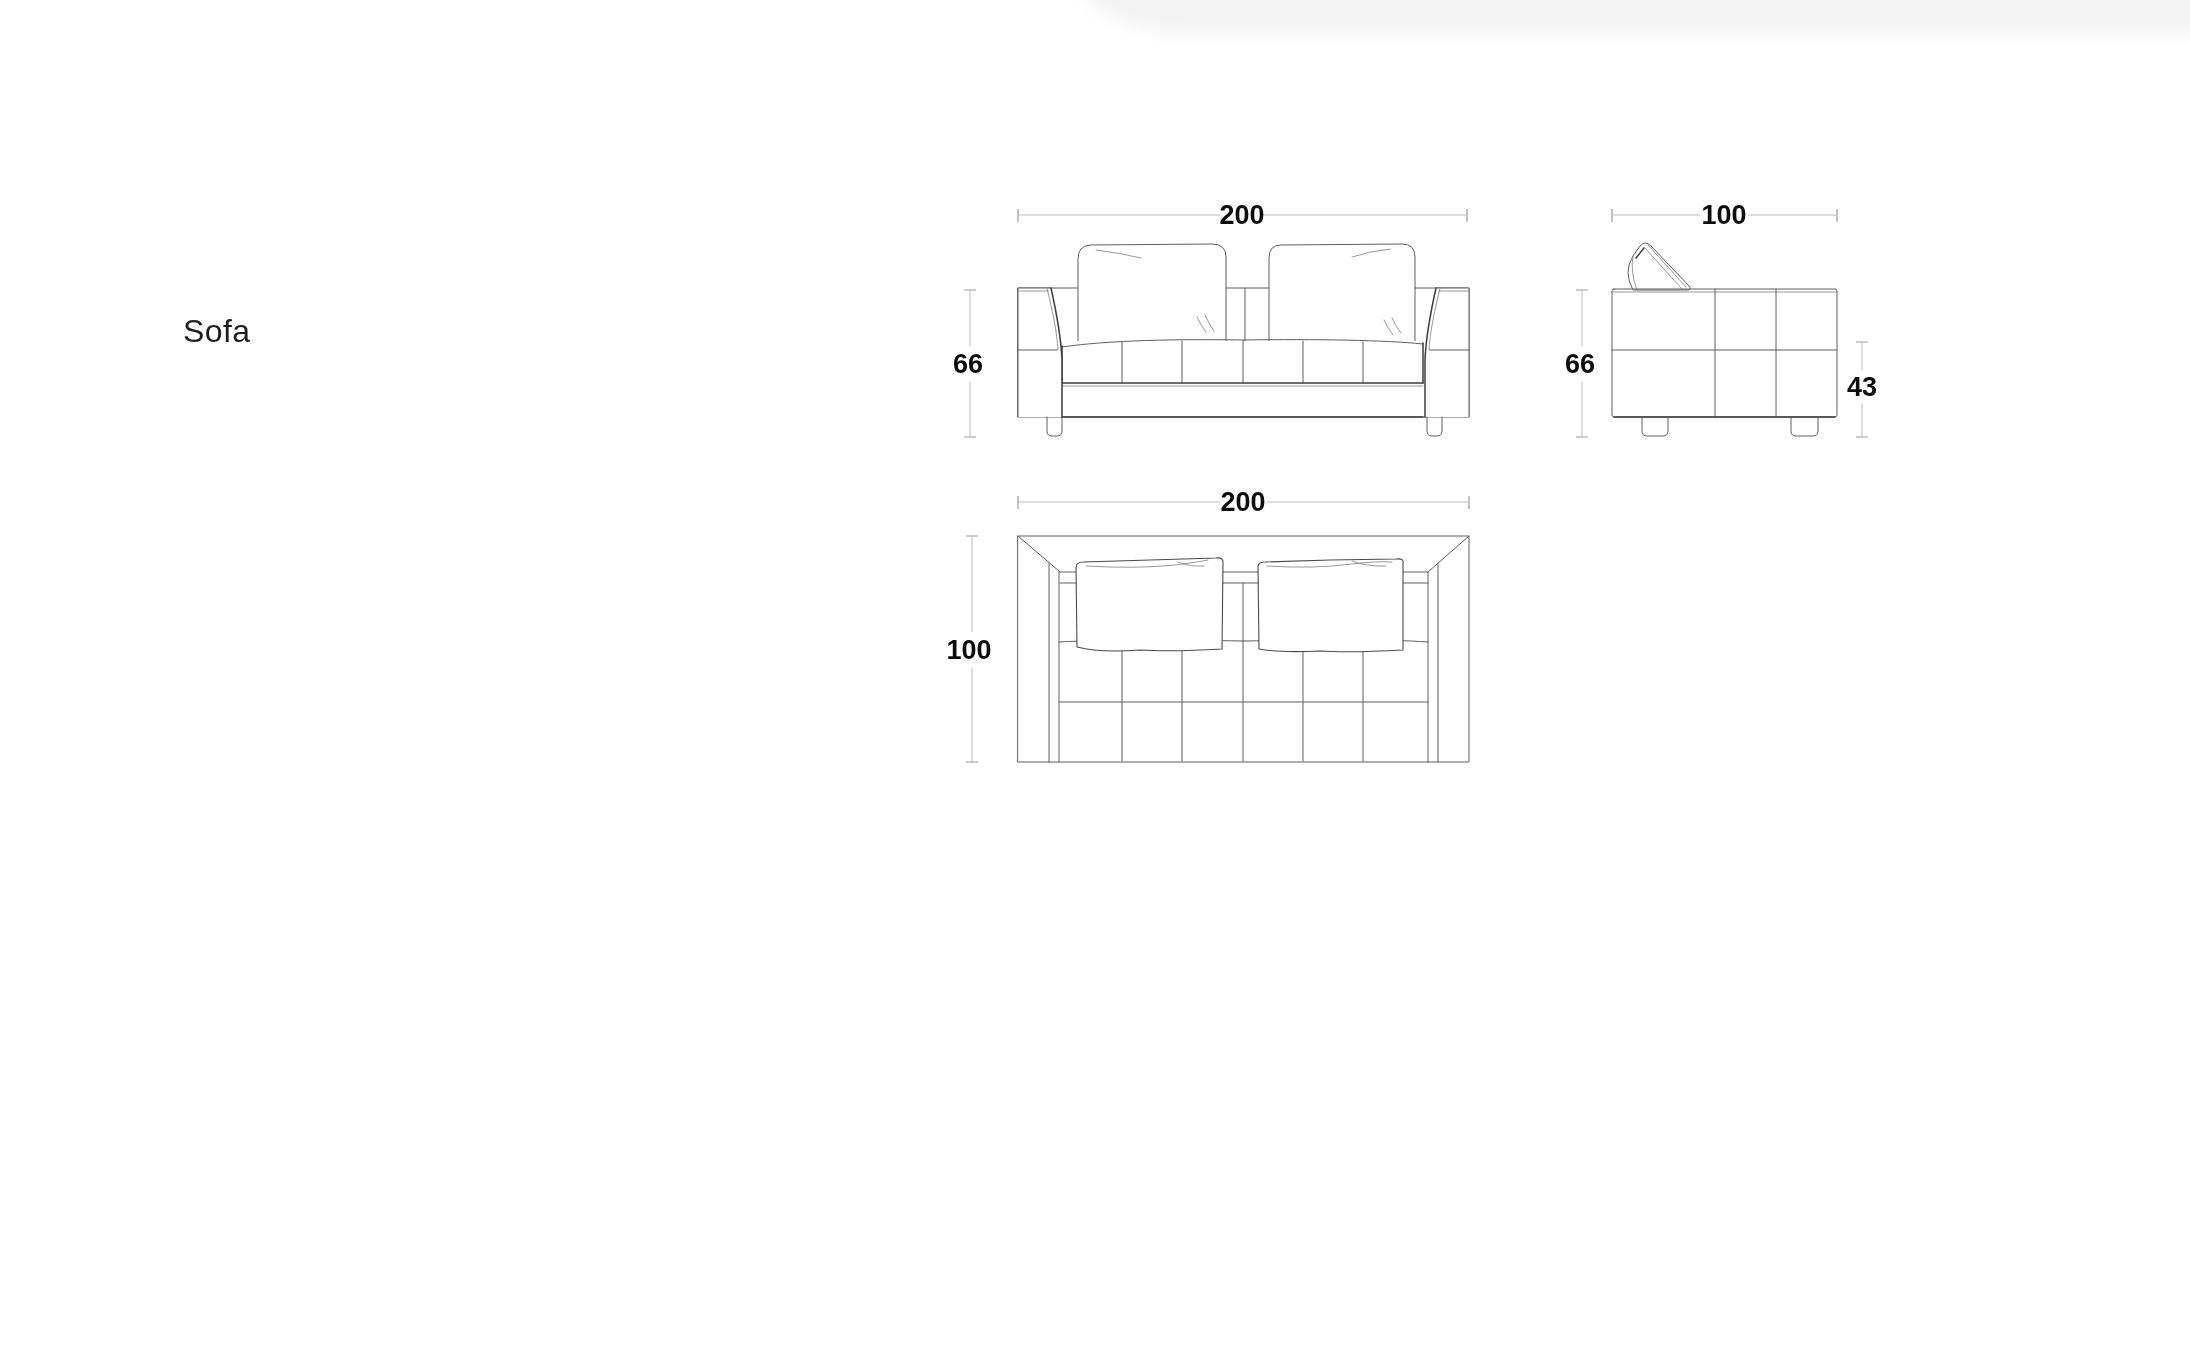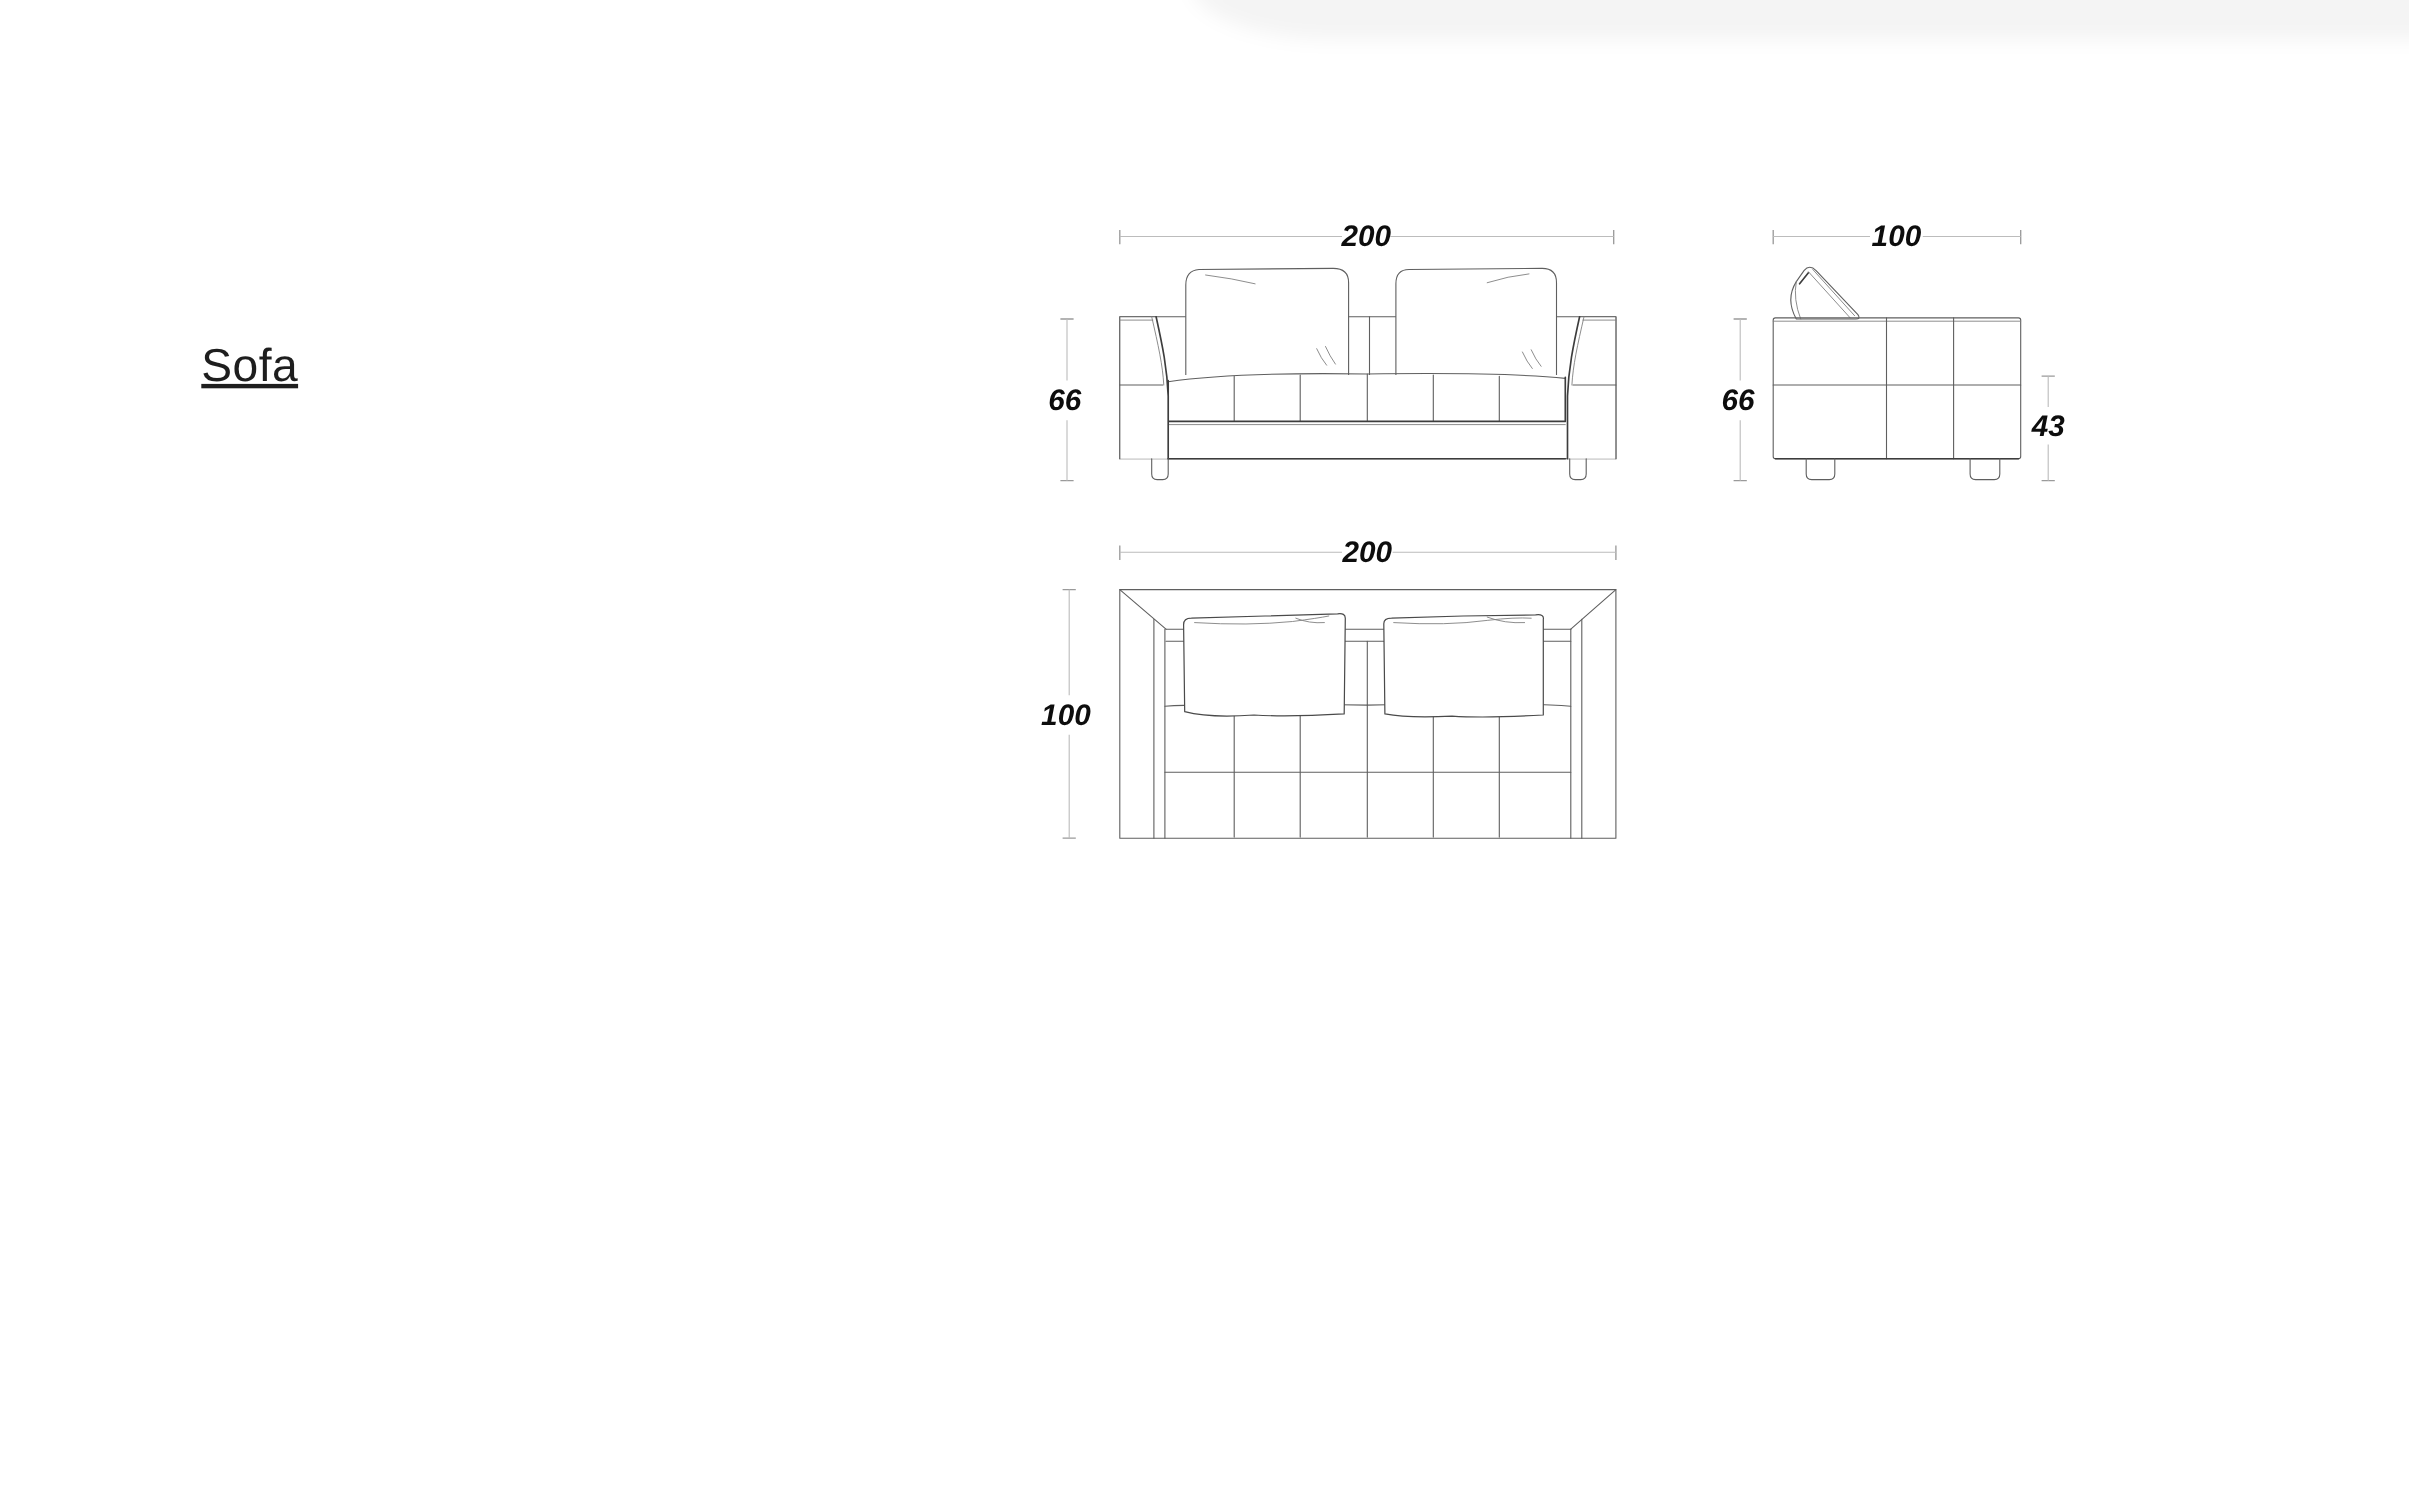--- a/index.html
+++ b/index.html
@@ -14,28 +14,28 @@
     background:rgba(0,0,0,0.045);
     border-bottom-left-radius:130px 52px;
     filter:blur(8px);
     pointer-events:none;
   }
   
   .product-info{
     position:absolute;left:183px;top:306px;
   }
   .product-info .line{
-    font-size:42px;line-height:51px;letter-spacing:0.4px;
-    color:#3a3a3a;font-weight:400;margin:0;text-decoration:underline;
+    font-size:32px;line-height:51px;letter-spacing:0.4px;
+    color:#3a3a3a;font-weight:400;margin:0;
   }
   .product-info .title{
     color:#1e1e1e;
   }
   
-  figure.view{position:absolute;margin:0;font-style:italic;}
+  figure.view{position:absolute;margin:0;}
   figure.front-view{left:930px;top:190px;width:600px;height:270px;}
   figure.side-view {left:1550px;top:190px;width:340px;height:270px;}
   figure.top-view  {left:930px;top:480px;width:600px;height:300px;}
   svg{display:block;}
   
   .ln      {fill:none;stroke:#5f5f5f;stroke-width:1;stroke-linecap:round;stroke-linejoin:round;}
   .ln-thin {fill:none;stroke:#7d7d7d;stroke-width:0.8;stroke-linecap:round;stroke-linejoin:round;}
   .lnd     {fill:none;stroke:#3d3d3d;stroke-width:1.5;stroke-linecap:round;stroke-linejoin:round;}
   .fillw   {fill:#ffffff;stroke:#5f5f5f;stroke-width:1;stroke-linejoin:round;}
   .fillw-d {fill:#ffffff;stroke:#4a4a4a;stroke-width:1.1;stroke-linejoin:round;}

